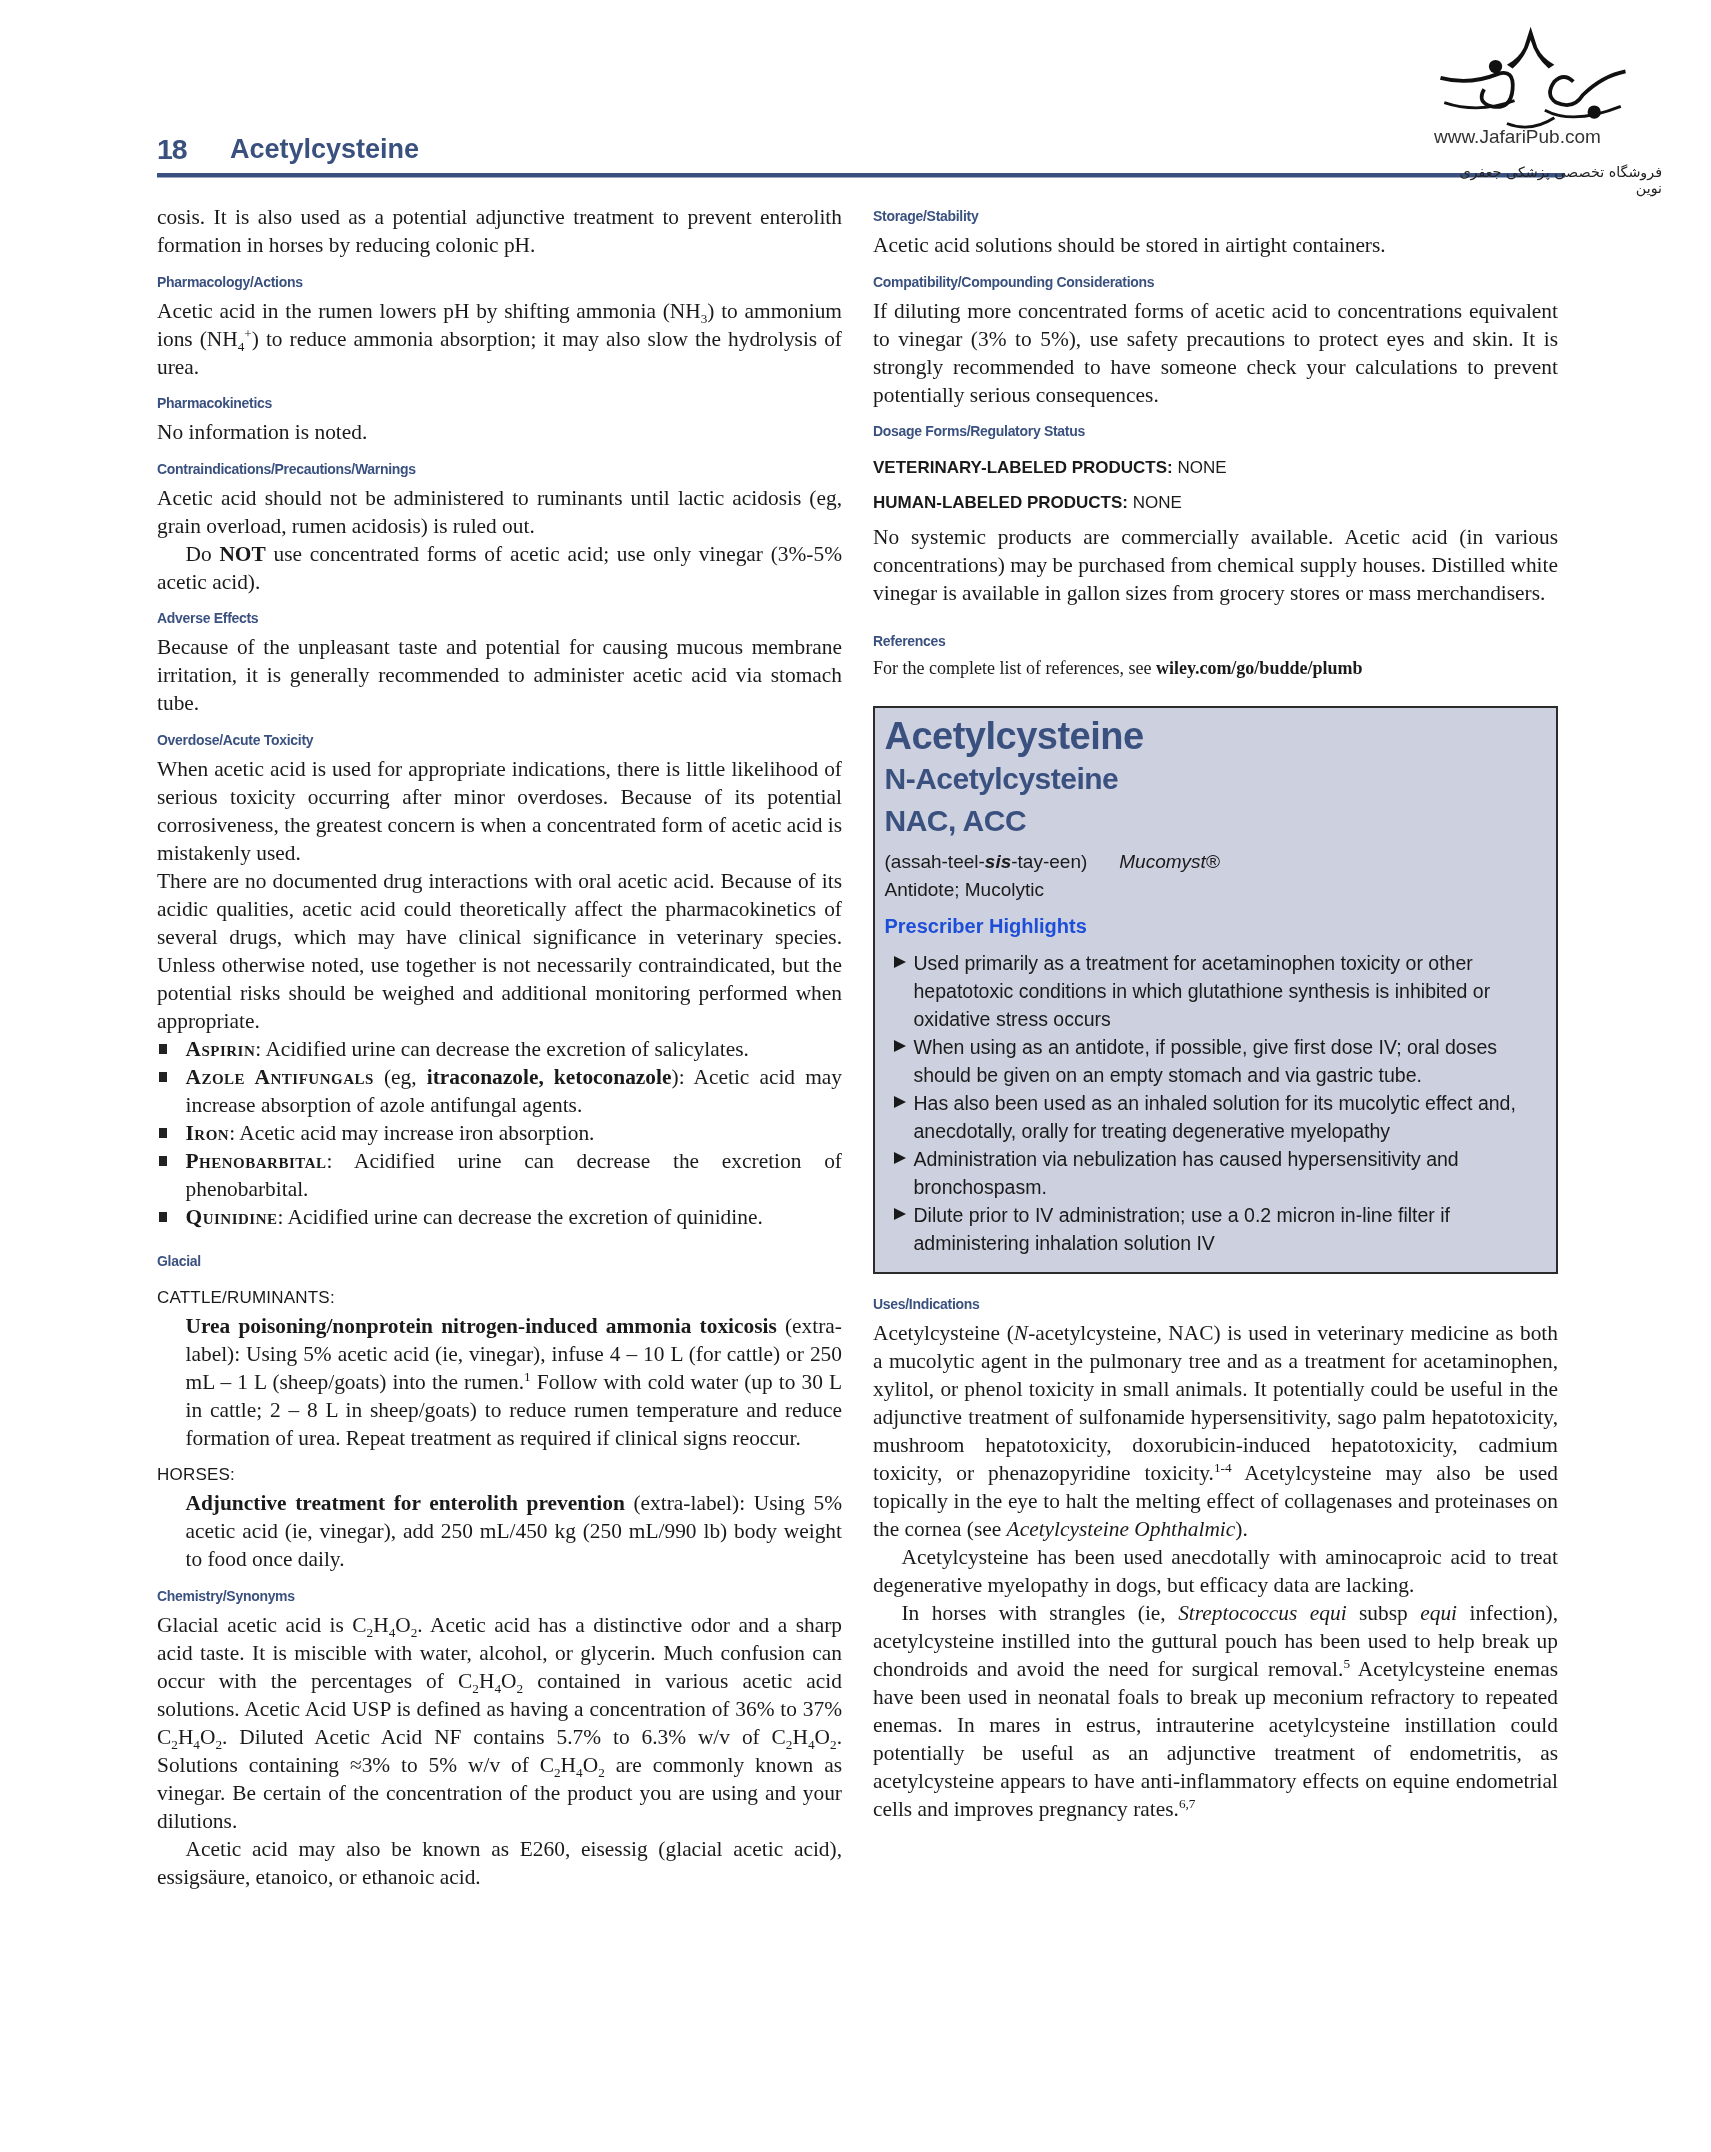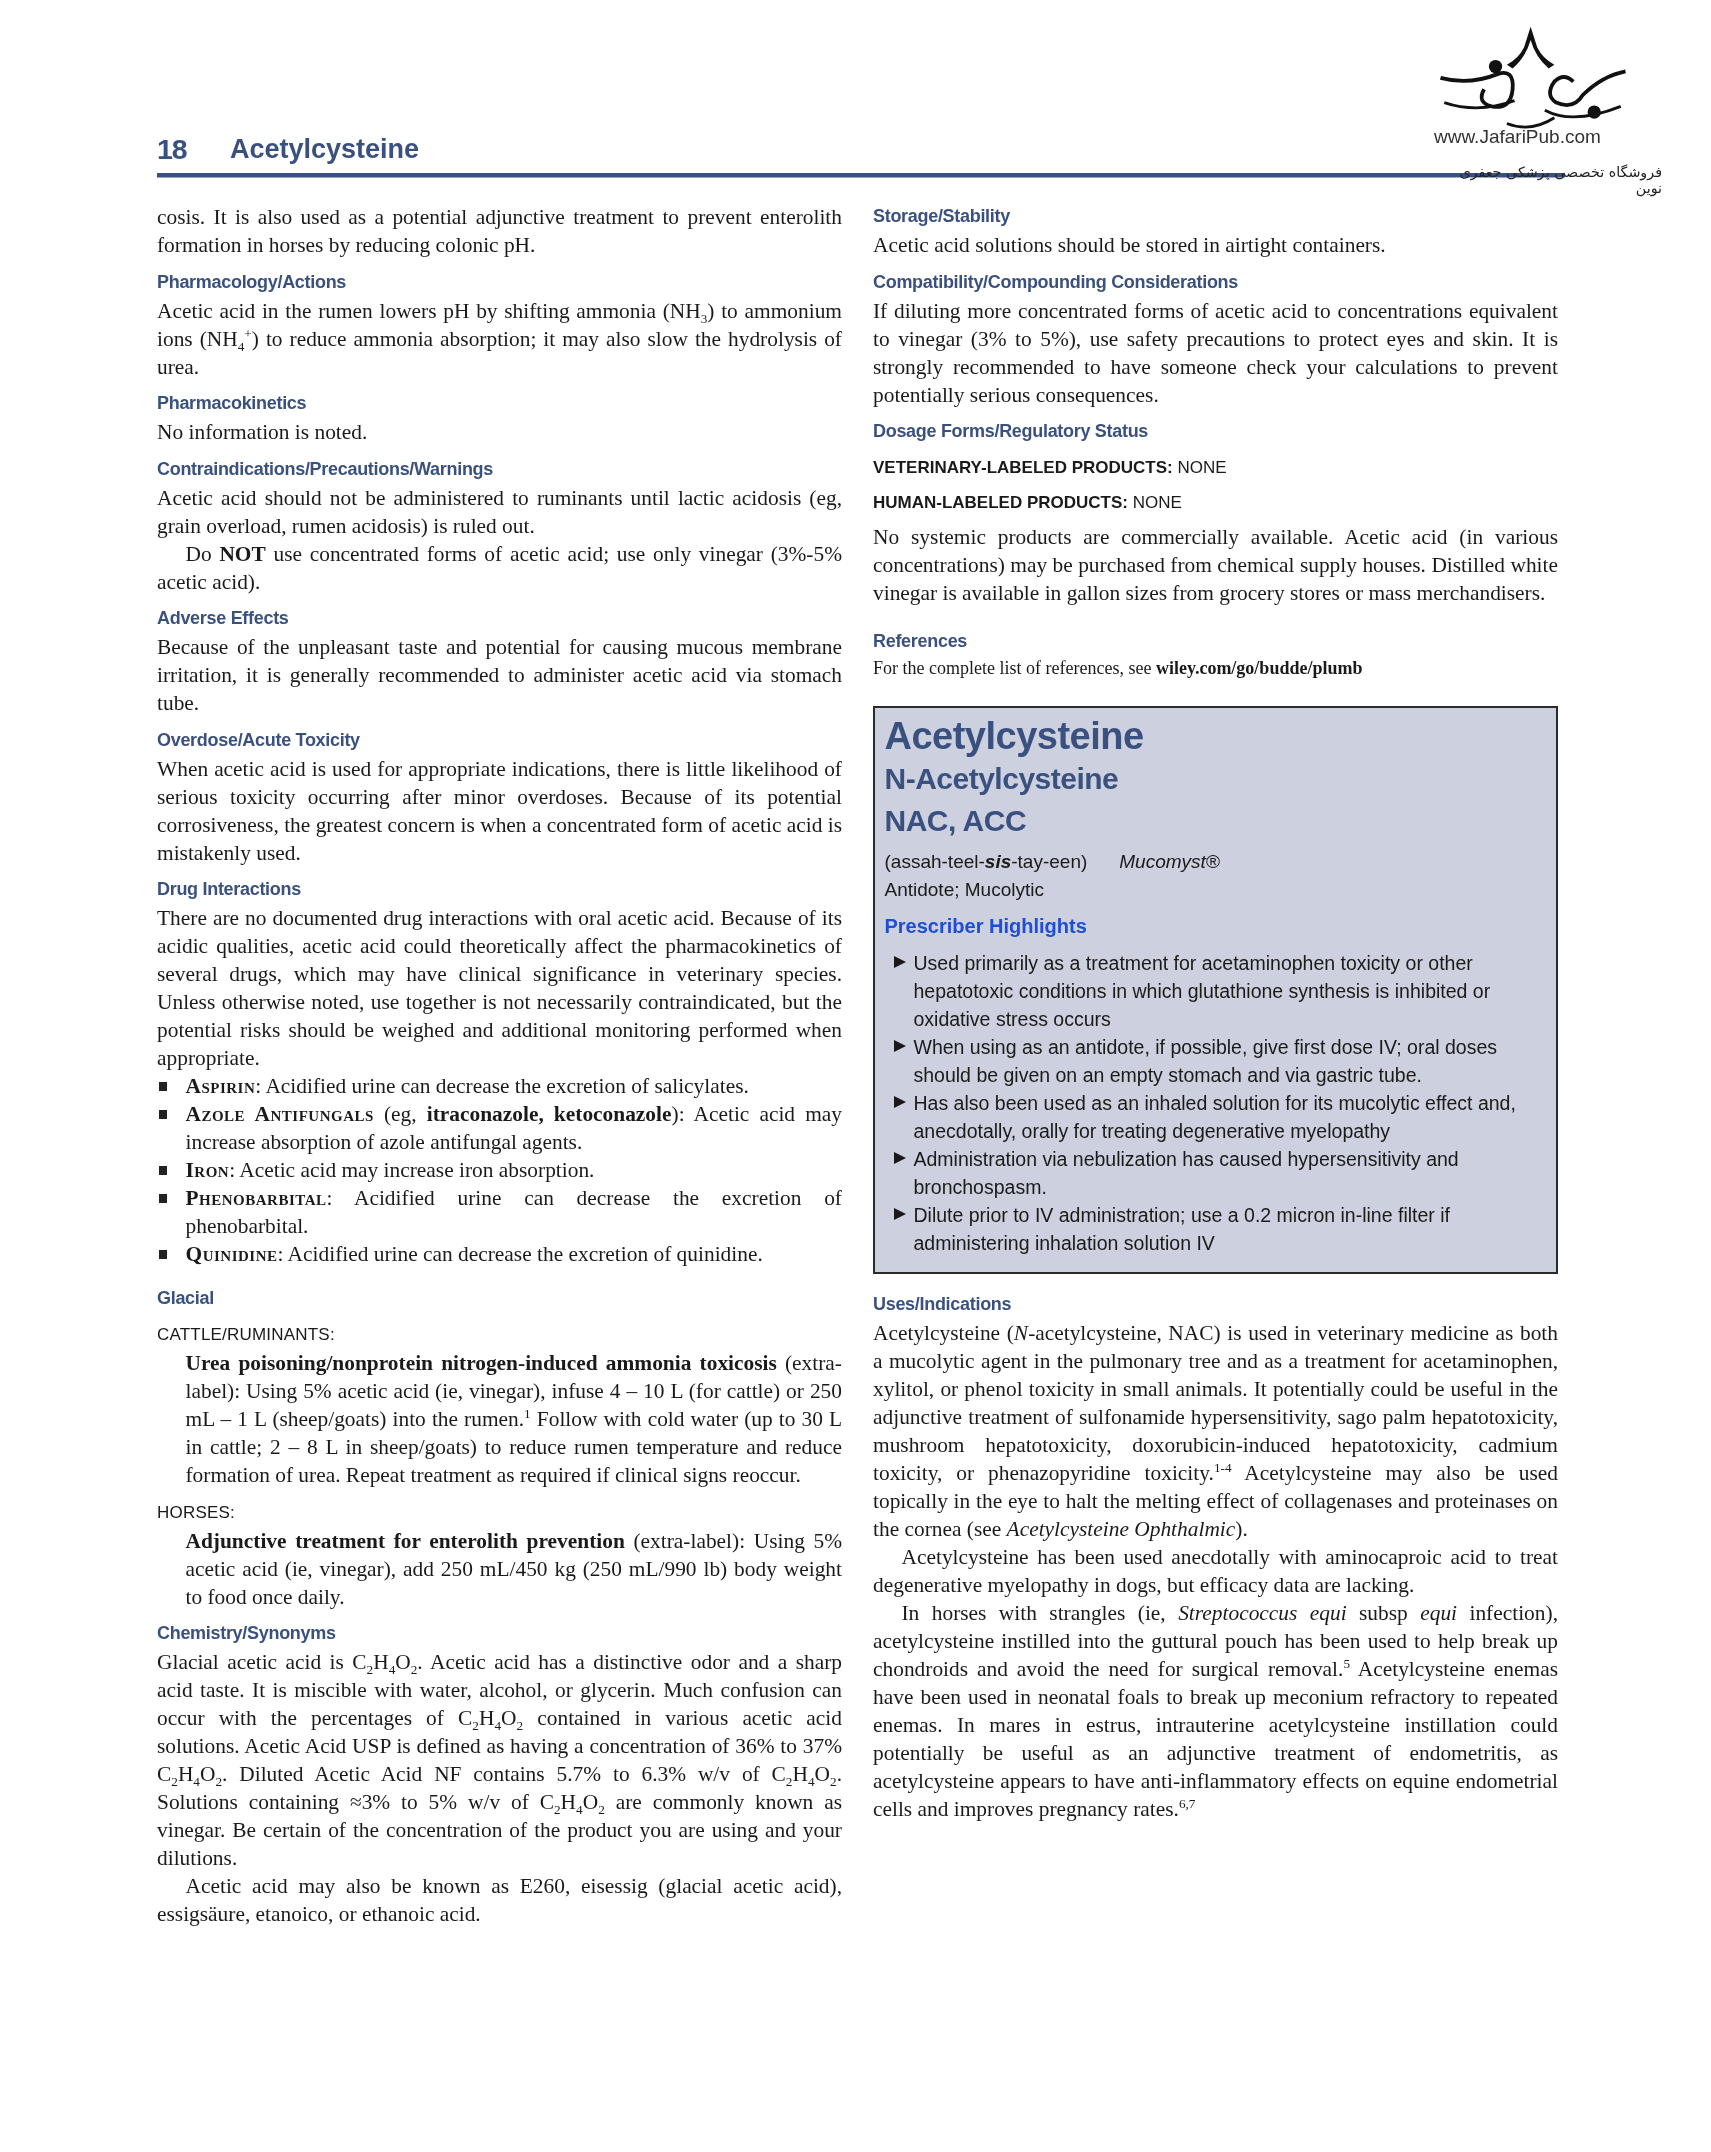--- a/index.html
+++ b/index.html
@@ -23,21 +23,21 @@
              font-size: 14.3px; color: #222; direction: rtl; width: 228px; text-align: right; }
 
   
   .col { position: absolute; top: 203px; width: 685px; }
   .col-left { left: 157px; }
   .col-right { left: 873px; }
 
   .body-text { font-size: 21.4px; line-height: 28px; text-align: justify; margin: 0; hyphens: manual; }
   .body-text.indent { text-indent: 28.5px; }
   .sec-h { font-family: "Liberation Sans", "DejaVu Sans", sans-serif; font-weight: bold; color: #3a5180;
-           font-size: 18px; line-height: 27px; margin: 9.5px 0 1px 0; letter-spacing: -0.3px; }
+           font-size: 14px; line-height: 27px; margin: 9.5px 0 1px 0; letter-spacing: -0.3px; }
   .sec-h.first { margin-top: 0; }
   .small-caps { font-variant: small-caps; font-weight: bold; letter-spacing: 0.5px; }
 
   .di-list { list-style: none; margin: 0; padding: 0; }
   .di-list li { position: relative; padding-left: 28.5px; font-size: 21.4px; line-height: 28px; text-align: justify; }
   .di-list li .sq { position: absolute; left: 1.9px; top: 9.5px; width: 8.6px; height: 9.5px; background: #222; }
 
   .species { font-family: "Liberation Sans", "DejaVu Sans", sans-serif; font-size: 17px; line-height: 23px;
              margin: 11.4px 0 2.9px 0; letter-spacing: 0.2px; }
   .dose-block { padding-left: 28.5px; }
@@ -102,21 +102,20 @@
   <div class="sec-h">Contraindications/Precautions/Warnings</div>
   <p class="body-text">Acetic acid should not be administered to ruminants until lactic aci­dosis (eg, grain overload, rumen acidosis) is ruled out.</p>
   <p class="body-text indent"><span>Do </span><b>NOT</b><span> use concentrated forms of acetic acid; use only vinegar (3%-5% acetic acid).</span></p>
 
   <div class="sec-h">Adverse Effects</div>
   <p class="body-text">Because of the unpleasant taste and potential for causing mucous membrane irritation, it is generally recommended to administer ace­tic acid via stomach tube.</p>
 
   <div class="sec-h">Overdose/Acute Toxicity</div>
   <p class="body-text">When acetic acid is used for appropriate indications, there is little likelihood of serious toxicity occurring after minor overdoses. Be­cause of its potential corrosiveness, the greatest concern is when a concentrated form of acetic acid is mistakenly used.</p>
 
-  <div class="sec-h">Drug Interactions</div>
   <p class="body-text">There are no documented drug interactions with oral acetic acid. Because of its acidic qualities, acetic acid could theoretically affect the pharmacokinetics of several drugs, which may have clinical sig­nificance in veterinary species. Unless otherwise noted, use together is not necessarily contraindicated, but the potential risks should be weighed and additional monitoring performed when appropriate.</p>
   <ul class="di-list">
     <li><span class="sq"></span><span class="small-caps">Aspirin</span><span>: Acidified urine can decrease the excretion of salicylates.</span></li>
     <li><span class="sq"></span><span class="small-caps">Azole Antifungals</span><span> (eg, </span><b>itraconazole, ketoconazole</b><span>)</span><span>: Acetic acid may increase absorption of azole antifungal agents.</span></li>
     <li><span class="sq"></span><span class="small-caps">Iron</span><span>: Acetic acid may increase iron absorption.</span></li>
     <li><span class="sq"></span><span class="small-caps">Phenobarbital</span><span>: Acidified urine can decrease the excretion of phenobarbital.</span></li>
     <li><span class="sq"></span><span class="small-caps">Quinidine</span><span>: Acidified urine can decrease the excretion of quini­dine.</span></li>
   </ul>
 
   <div class="sec-h" style="margin-top:17px">Glacial</div>

